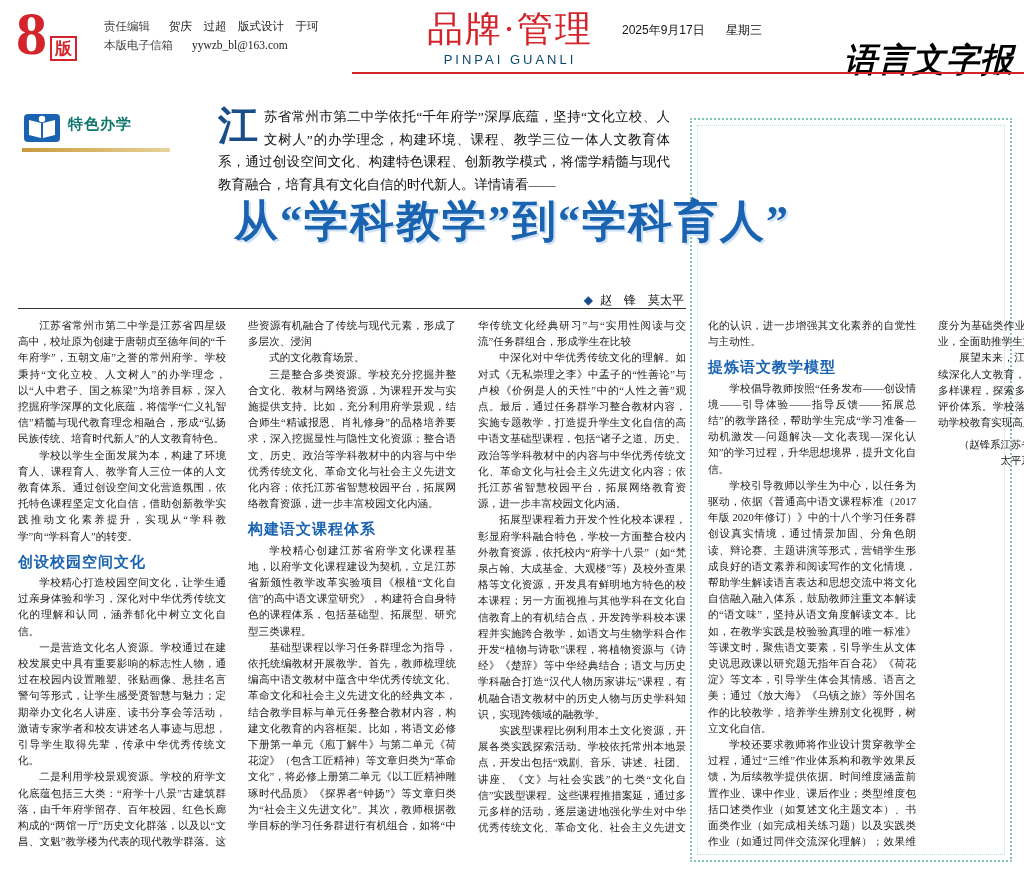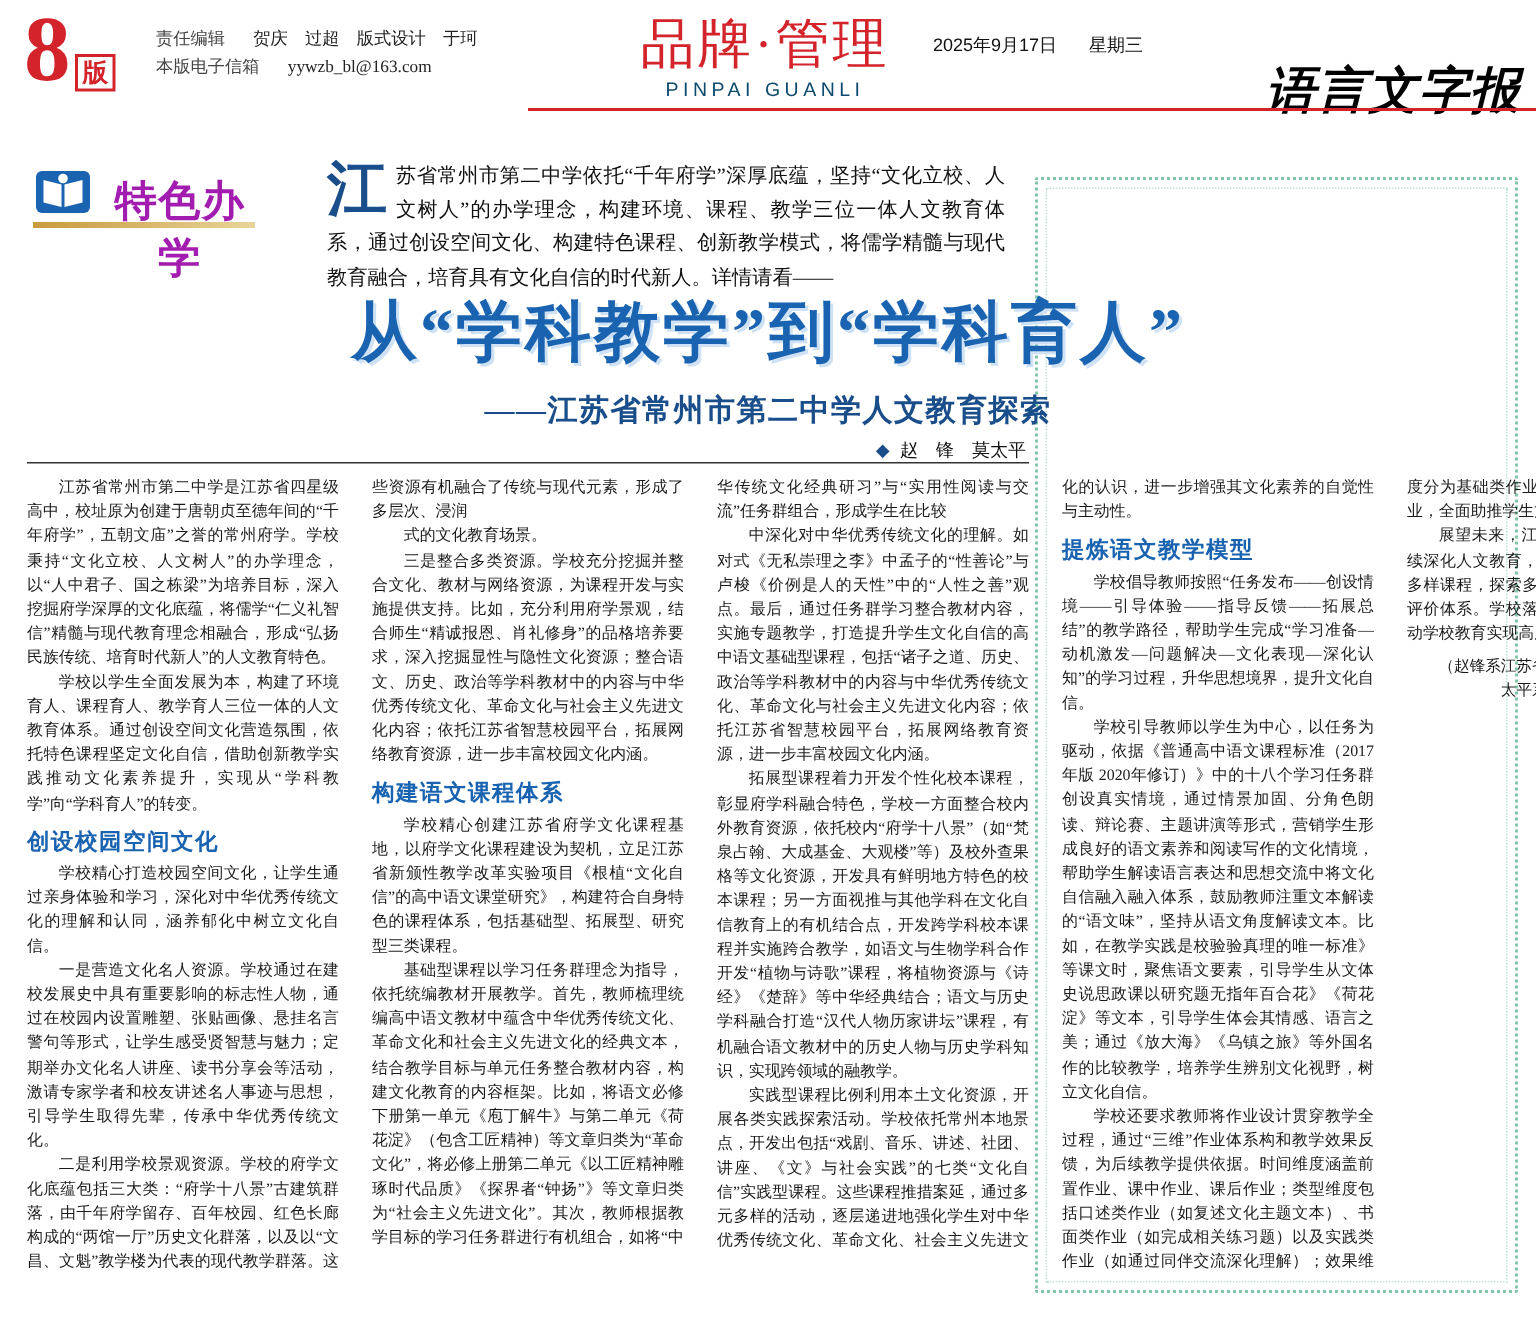--- a/index.html
+++ b/index.html
@@ -67,23 +67,22 @@
   .feature{
     position:relative;margin:4px 0 0 0;height:206px;
   }
   .badge{
     position:absolute;left:22px;top:14px;width:150px;height:44px;
   }
   .badge .bookicon{
     position:absolute;left:0;top:0;width:40px;height:36px;
   }
   .badge .btxt{
-    position:absolute;left:46px;top:5px;font-size:28px;font-weight:bold;color:#a21caf;
+    position:absolute;left:46px;top:5px;font-size:15px;font-weight:bold;color:#0f766e;
     letter-spacing:1px;
-    text-align:center;
   }
   .badge .uline{
     position:absolute;left:0;top:38px;width:148px;height:4px;
     background:linear-gradient(90deg,#c89a3c,#e8d49a);
   }
   .lead{
     position:absolute;left:218px;top:10px;width:452px;
     font-size:13.5px;line-height:22.5px;color:#111;text-align:justify;
   }
   .lead .dropcap{
@@ -191,21 +190,20 @@
       <span class="btxt">特色办学</span>
       <span class="uline"></span>
     </div>
 
     <div class="lead">
       <span class="dropcap">江</span>
       <span>苏省常州市第二中学依托“千年府学”深厚底蕴，坚持“文化立校、人文树人”的办学理念，构建环境、课程、教学三位一体人文教育体系，通过创设空间文化、构建特色课程、创新教学模式，将儒学精髓与现代教育融合，培育具有文化自信的时代新人。详情请看——</span>
     </div>
 
     <div class="bigtitle">从“学科教学”到“学科育人”</div>
-    <div class="subtitle">——江苏省常州市第二中学人文教育探索</div>
   </div>
 
   <div class="body">
     <div class="hrule"></div>
 
     <div class="byline">
       <span class="dia">◆</span>
       <span>赵　锋　莫太平</span>
     </div>
 

